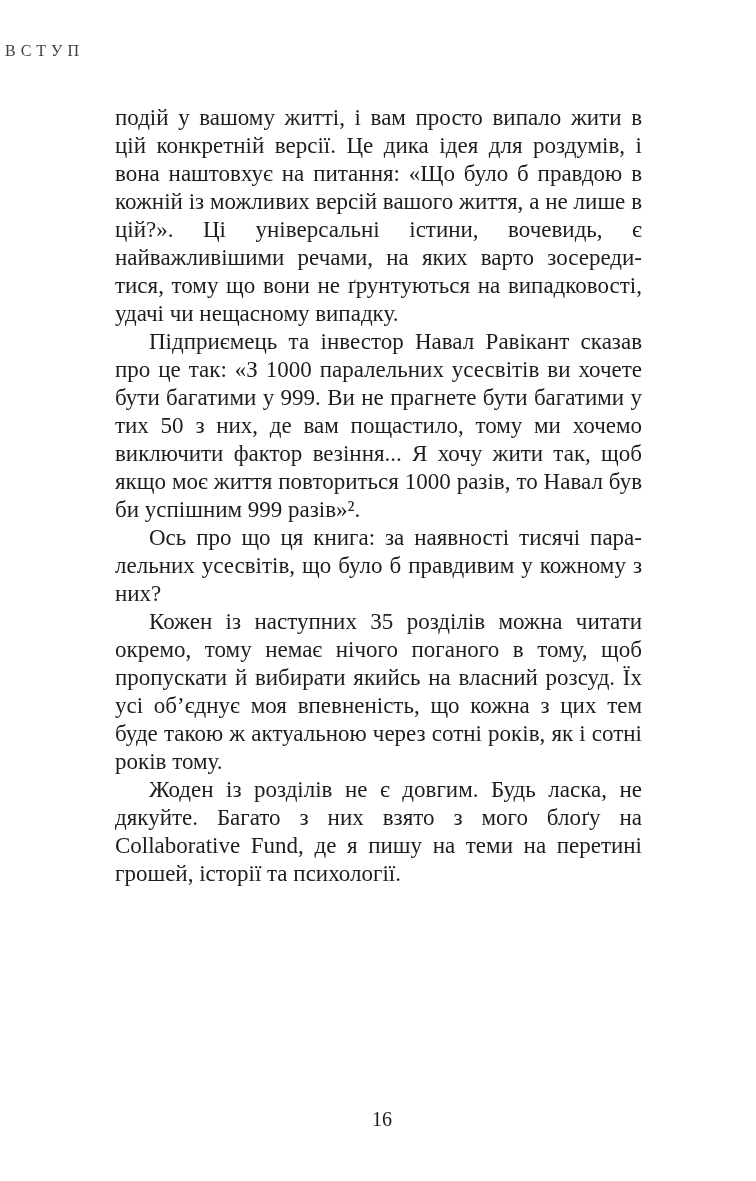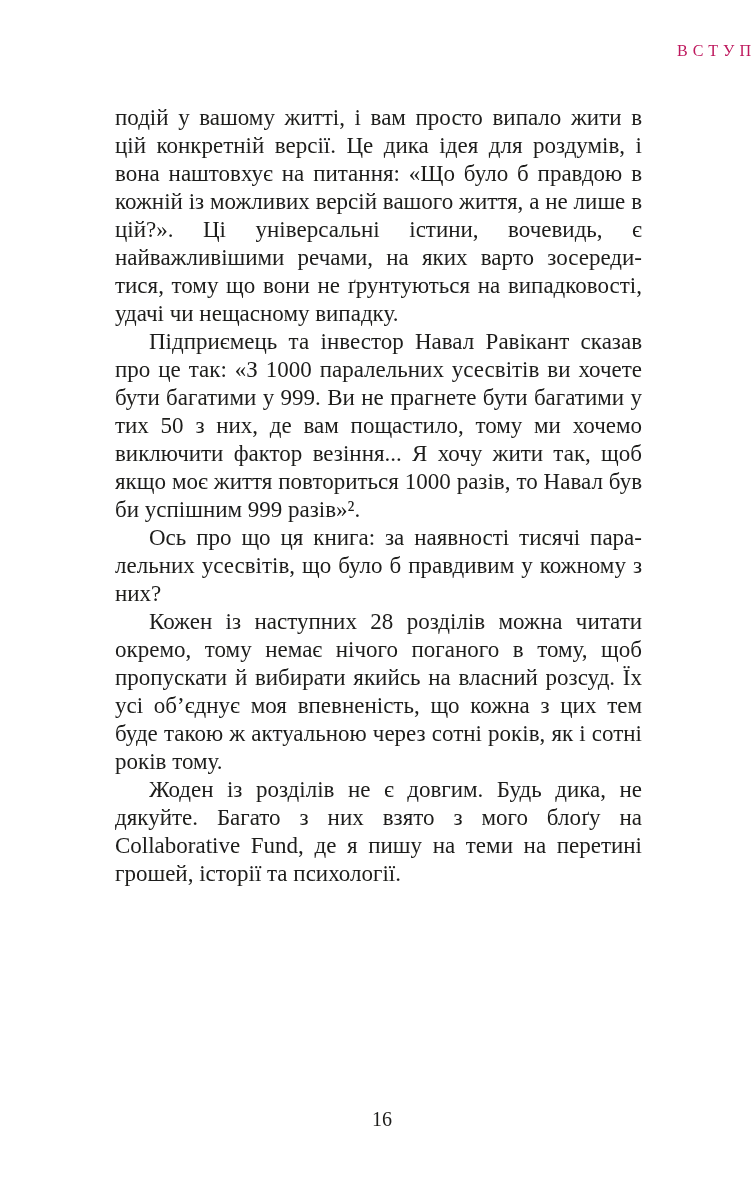--- a/index.html
+++ b/index.html
@@ -14,25 +14,25 @@
     background: #ffffff;
     color: #1d1d1b;
     font-family: "Liberation Serif", serif;
     overflow: hidden;
   }
   .running-head {
     position: absolute;
     top: 42px;
     left: 0;
     width: 100%;
-    text-align: right;
+    text-align: left;
     font-size: 16px;
     letter-spacing: 5px;
     text-indent: 5px; 
-    color: #be185d;
+    color: #404040;
   }
   .text-block {
     position: absolute;
     left: 115px;
     top: 104px;
     width: 527px;
     font-size: 23px;
     line-height: 28px;
     text-align: justify;
     color: #1d1d1b;
@@ -65,22 +65,22 @@
   <div class="running-head">ВСТУП</div>
 
   <div class="text-block">
 
     <p class="no-indent"><span>подій у вашому житті, і вам просто випало жити в цій конкретній версії. Це дика ідея для роздумів, і вона наштовхує на питання: «Що було б правдою в </span><span class="italic">кожній із можливих</span><span> версій вашого життя, а не лише в цій?». Ці універсальні істини, вочевидь, є найважливішими речами, на яких варто зосереди­тися, тому що вони не ґрунтуються на випадковості, удачі чи нещасному випадку.</span></p>
 
     <p><span>Підприємець та інвестор Навал Равікант сказав про це так: «З 1000 паралельних усесвітів ви хочете бути багатими у 999. Ви не прагнете бути багатими у тих 50 з них, де вам пощастило, тому ми хочемо виключити фактор везіння... Я хочу жити так, щоб якщо моє життя повториться 1000 разів, то Навал був би успішним 999 разів»².</span></p>
 
     <p><span>Ось про що ця книга: за наявності тисячі пара­лельних усесвітів, що було б правдивим у кожному з них?</span></p>
 
-    <p><span>Кожен із наступних 28 розділів можна читати окремо, тому немає нічого поганого в тому, щоб пропускати й вибирати якийсь на власний розсуд. Їх усі об’єднує моя впевненість, що кожна з цих тем буде такою ж актуальною через сотні років, як і сот­ні років тому.</span></p>
+    <p><span>Кожен із наступних 35 розділів можна читати окремо, тому немає нічого поганого в тому, щоб пропускати й вибирати якийсь на власний розсуд. Їх усі об’єднує моя впевненість, що кожна з цих тем буде такою ж актуальною через сотні років, як і сот­ні років тому.</span></p>
 
-    <p><span>Жоден із розділів не є довгим. Будь дика, не дякуйте. Багато з них взято з мого блоґу на </span><span class="italic">Collaborative Fund</span><span>, де я пишу на теми на перетині грошей, історії та психології.</span></p>
+    <p><span>Жоден із розділів не є довгим. Будь ласка, не дякуйте. Багато з них взято з мого блоґу на </span><span class="italic">Collaborative Fund</span><span>, де я пишу на теми на перетині грошей, історії та психології.</span></p>
 
 
   </div>
 
   <div class="folio">16</div>
 
 </div>
 
 </body></html>

